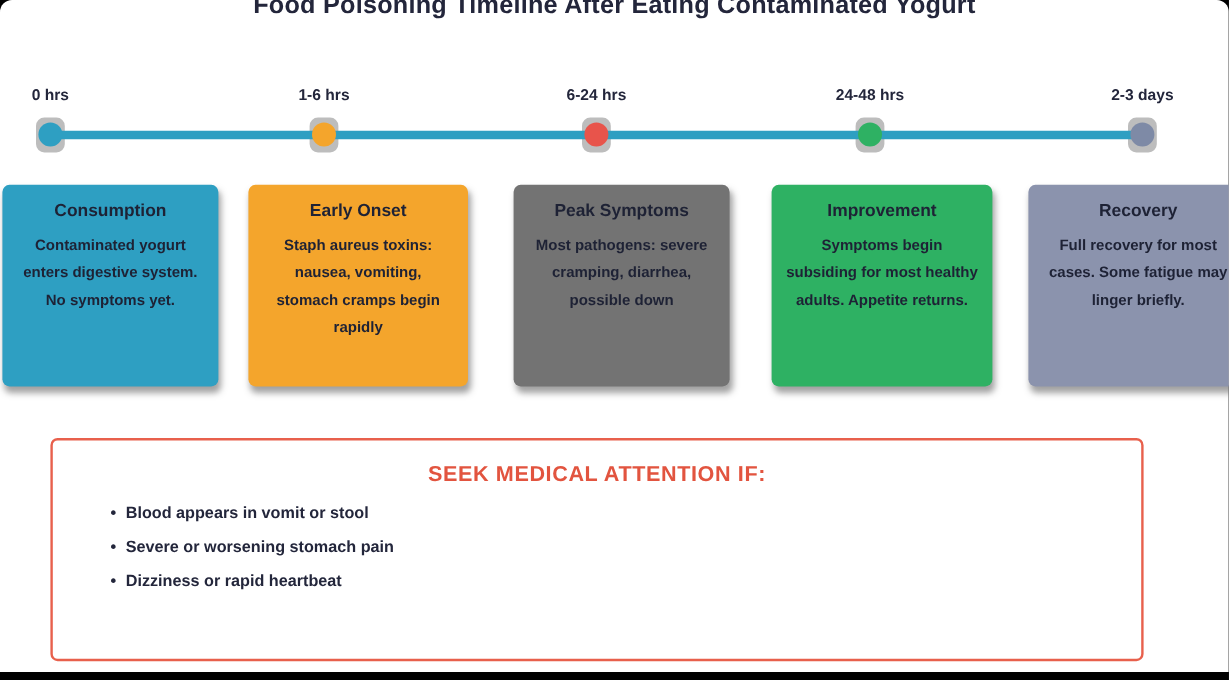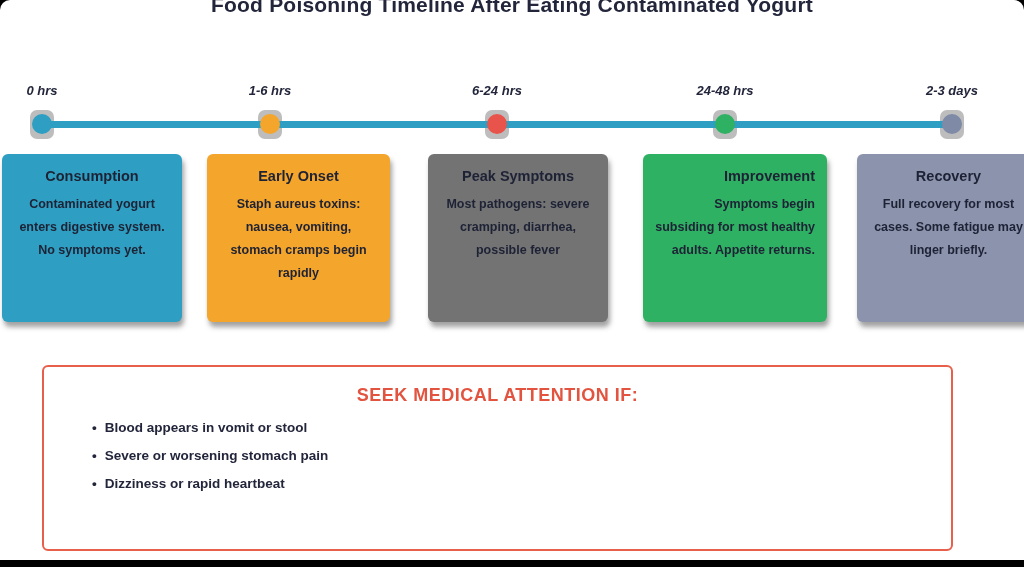--- a/index.html
+++ b/index.html
@@ -26,21 +26,21 @@
     left: 0;
     width: 100%;
     text-align: center;
     font-size: 21px;
     font-weight: bold;
     color: #23263b;
     margin: 0;
     letter-spacing: 0.2px;
   }
   
-  .timeline { position: absolute; top: 12px; left: 0; width: 100%; height: 150px; font-style: italic; }
+  .timeline { position: absolute; top: 0; left: 0; width: 100%; height: 150px; }
   .tl-line {
     position: absolute;
     top: 109px;
     left: 42px;
     width: 913px;
     height: 7px;
     border-radius: 4px;
     z-index: 2;
   }
   .milestone { position: absolute; top: 0; width: 0; height: 140px; }
@@ -85,21 +85,21 @@
     height: 168px;
     border-radius: 6px;
     box-sizing: border-box;
     padding: 14px 12px 0 12px;
     text-align: center;
     box-shadow: 2px 5px 5px rgba(70,70,70,0.5);
   }
   .c0 { left: 2px;   width: 180px; }
   .c1 { left: 207px; width: 183px; }
   .c2 { left: 428px; width: 180px; }
-  .c3 { left: 643px; width: 184px; text-align: right; }
+  .c3 { left: 643px; width: 184px; }
   .c4 { left: 857px; width: 183px; }
   .card h2 {
     margin: 0 0 9px 0;
     font-size: 14.5px;
     font-weight: bold;
     color: #1e2235;
   }
   .card p {
     margin: 0;
     font-size: 12.5px;
@@ -187,21 +187,21 @@
   <section class="card c1" style="background-color: rgb(244, 165, 44);">
     <h2>Early Onset</h2>
     <p>Staph aureus toxins: nausea, vomiting, stomach cramps begin rapidly</p>
   </section>
   <section class="card c0" style="background-color: rgb(46, 159, 194);">
     <h2>Consumption</h2>
     <p>Contaminated yogurt enters digestive system. No symptoms yet.</p>
   </section>
   <section class="card c2" style="background-color: #737373;">
     <h2>Peak Symptoms</h2>
-    <p>Most pathogens: severe cramping, diarrhea, possible fever</p>
+    <p>Most pathogens: severe cramping, diarrhea, possible down</p>
   </section>
   <section class="card c3" style="background-color: rgb(46, 177, 99);">
     <h2>Improvement</h2>
     <p>Symptoms begin subsiding for most healthy adults. Appetite returns.</p>
   </section>
   <section class="card c4" style="background-color: rgb(139, 147, 173);">
     <h2>Recovery</h2>
     <p>Full recovery for most cases. Some fatigue may linger briefly.</p>
   </section>
 

